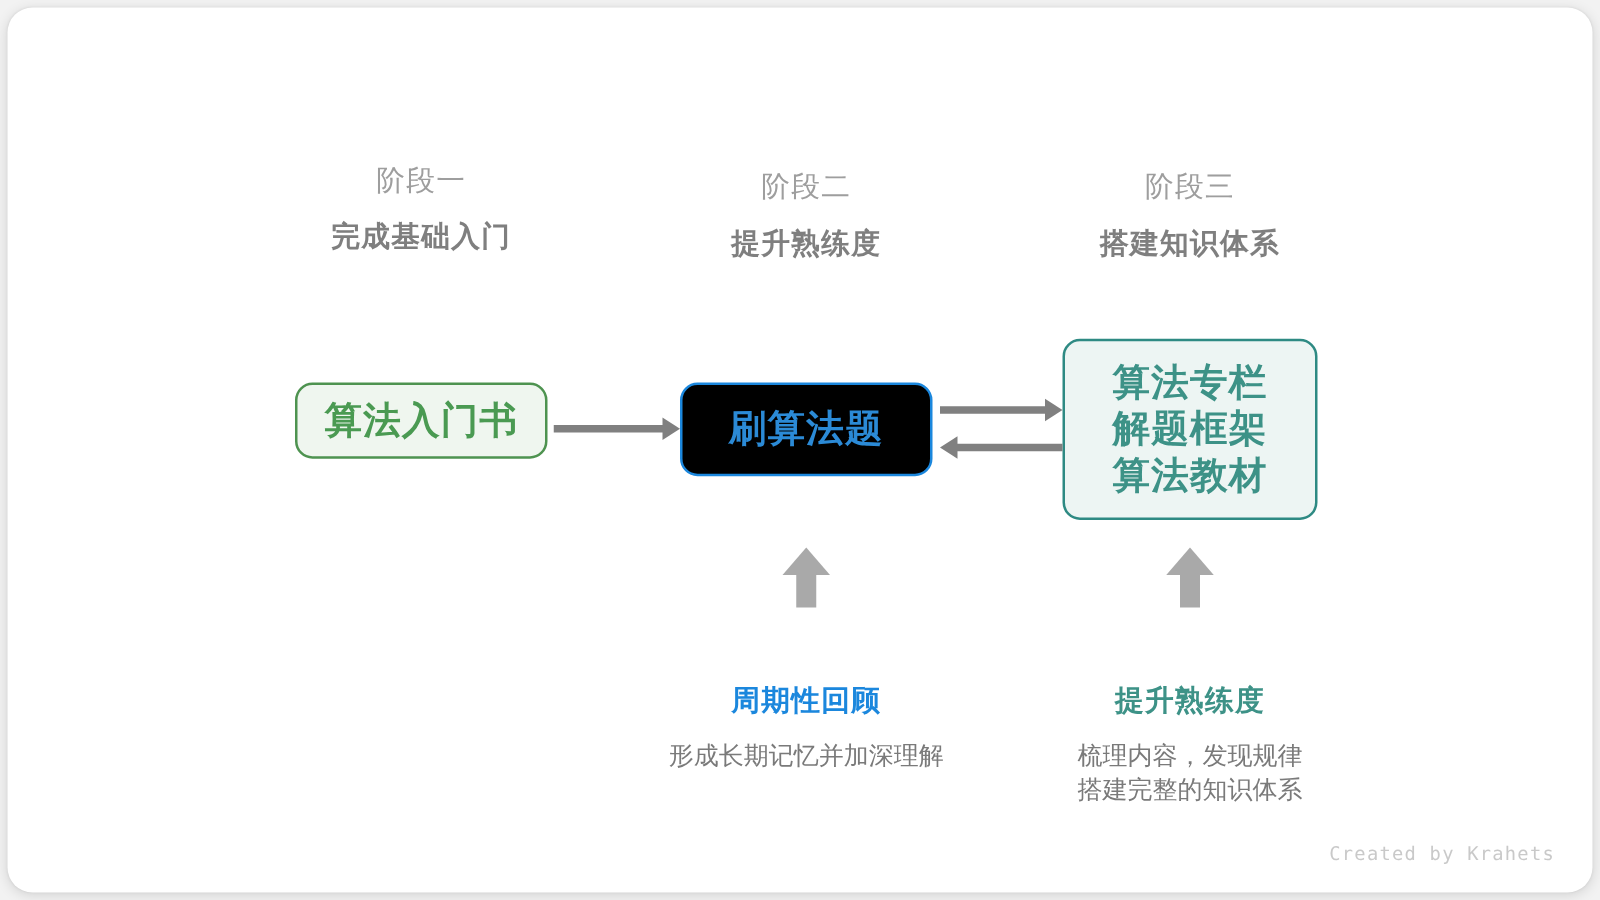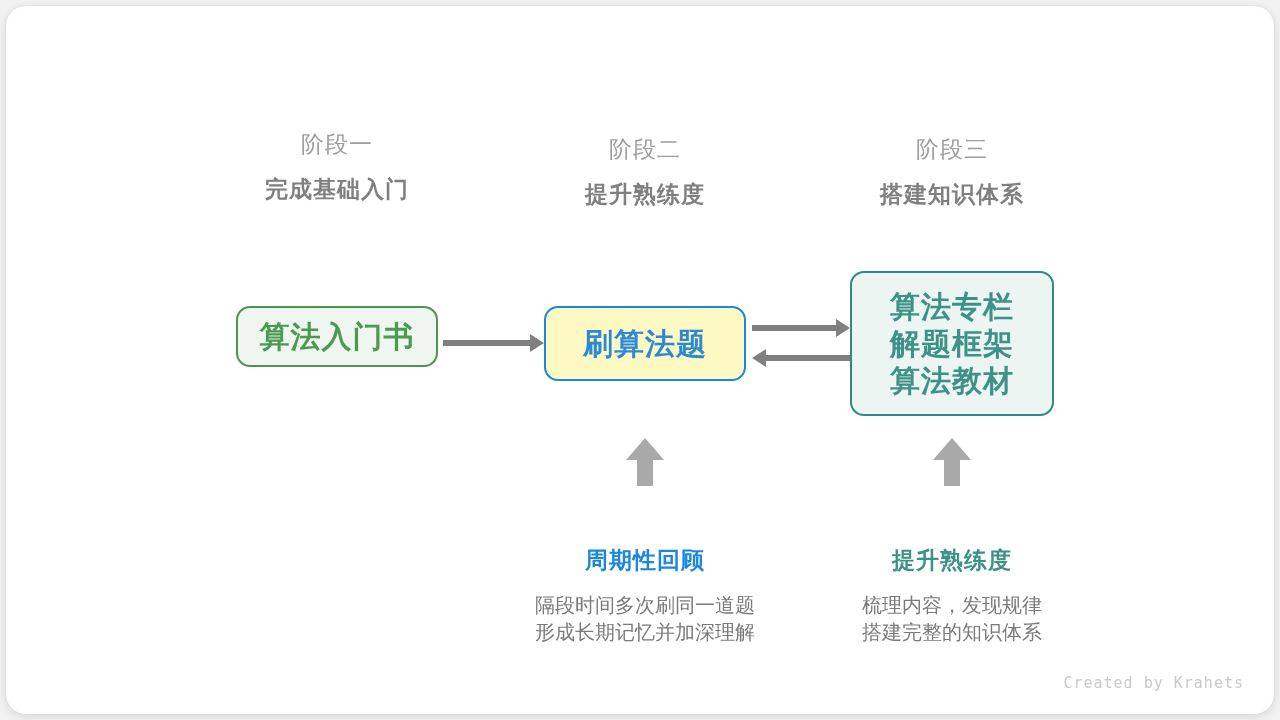--- a/index.html
+++ b/index.html
@@ -67,21 +67,21 @@
   .flow-box .line { line-height: 37px; }
 
   #box-intro {
     left: 230px; top: 300px; width: 202px; height: 61px;
     background: #eff6ef;
     border-color: #4e9350;
     color: #4a9a52;
   }
   #box-practice {
     left: 538px; top: 300px; width: 202px; height: 75px;
-    background: #fef9c3;
+    background: #000000;
     border-color: #1b87dd;
     color: #2b8ad6;
   }
   #box-system {
     left: 844px; top: 265px; width: 204px; height: 145px;
     background: #edf5f3;
     border-color: #2e8a83;
     color: #3d9287;
   }
 
@@ -210,21 +210,20 @@
     <div class="shaft"></div>
   </div>
   <div class="up-arrow" id="up-arrow-summary">
     <div class="head"></div>
     <div class="shaft"></div>
   </div>
 
   <div class="note" id="note-review">
     <div class="note-title">周期性回顾</div>
     <div class="note-body">
-      <div>隔段时间多次刷同一道题</div>
       <div>形成长期记忆并加深理解</div>
     </div>
   </div>
 
   <div class="note" id="note-summary">
     <div class="note-title">提升熟练度</div>
     <div class="note-body">
       <div>梳理内容，发现规律</div>
       <div>搭建完整的知识体系</div>
     </div>

